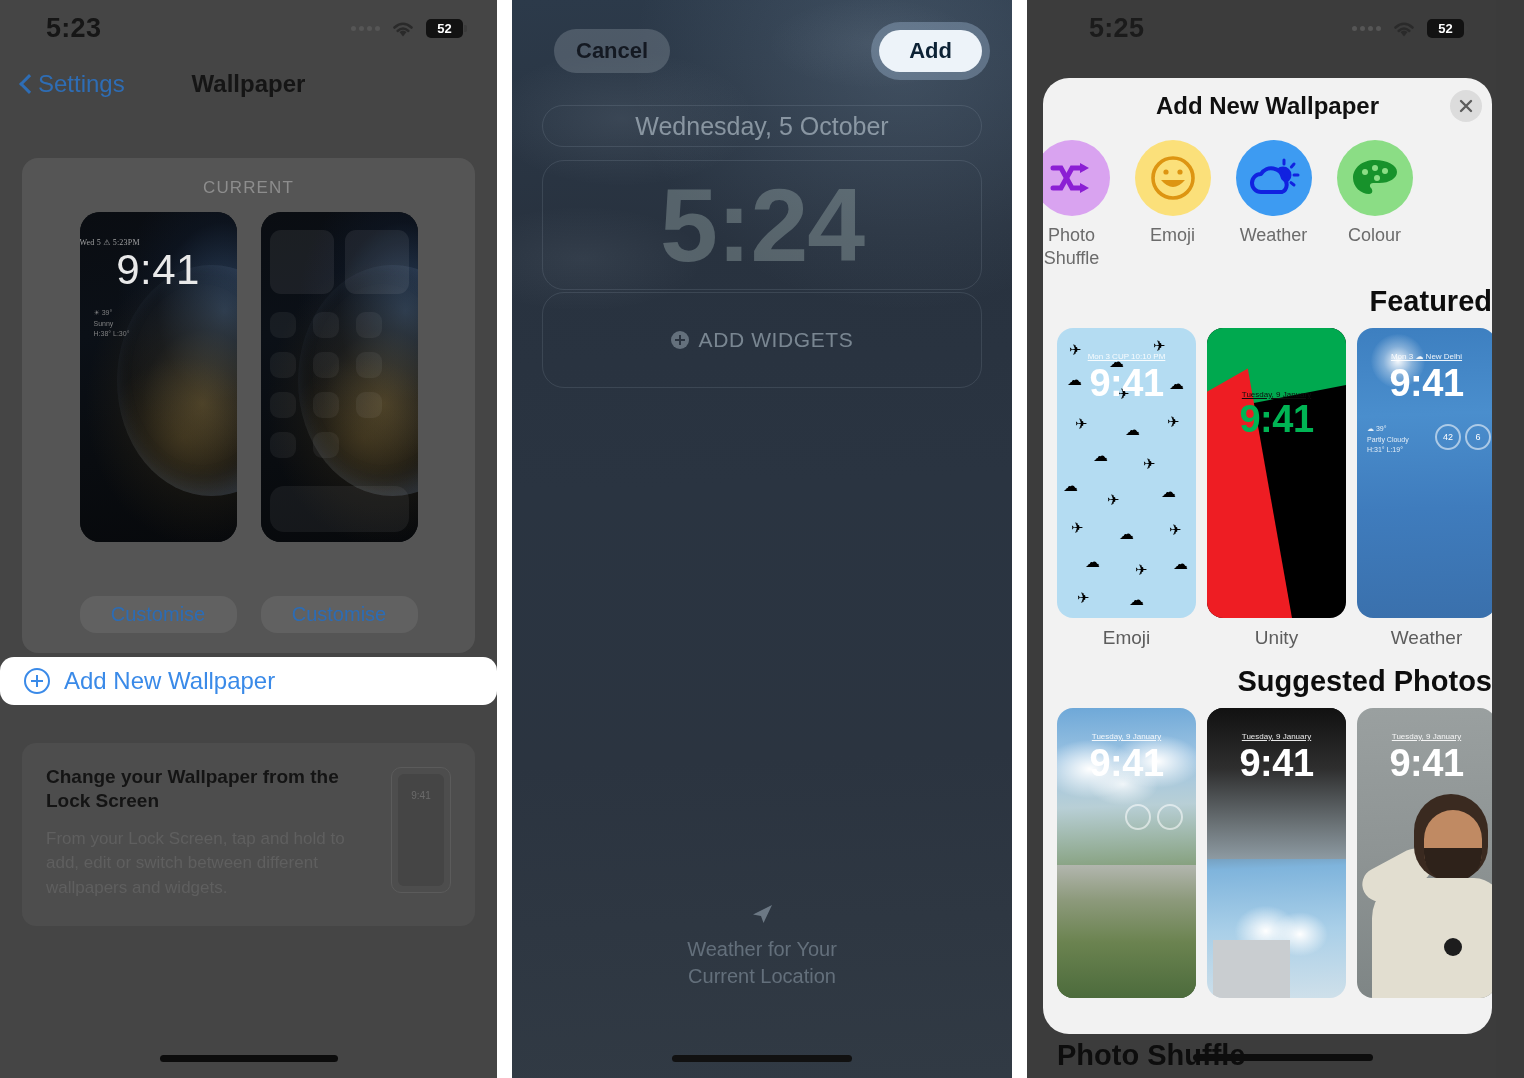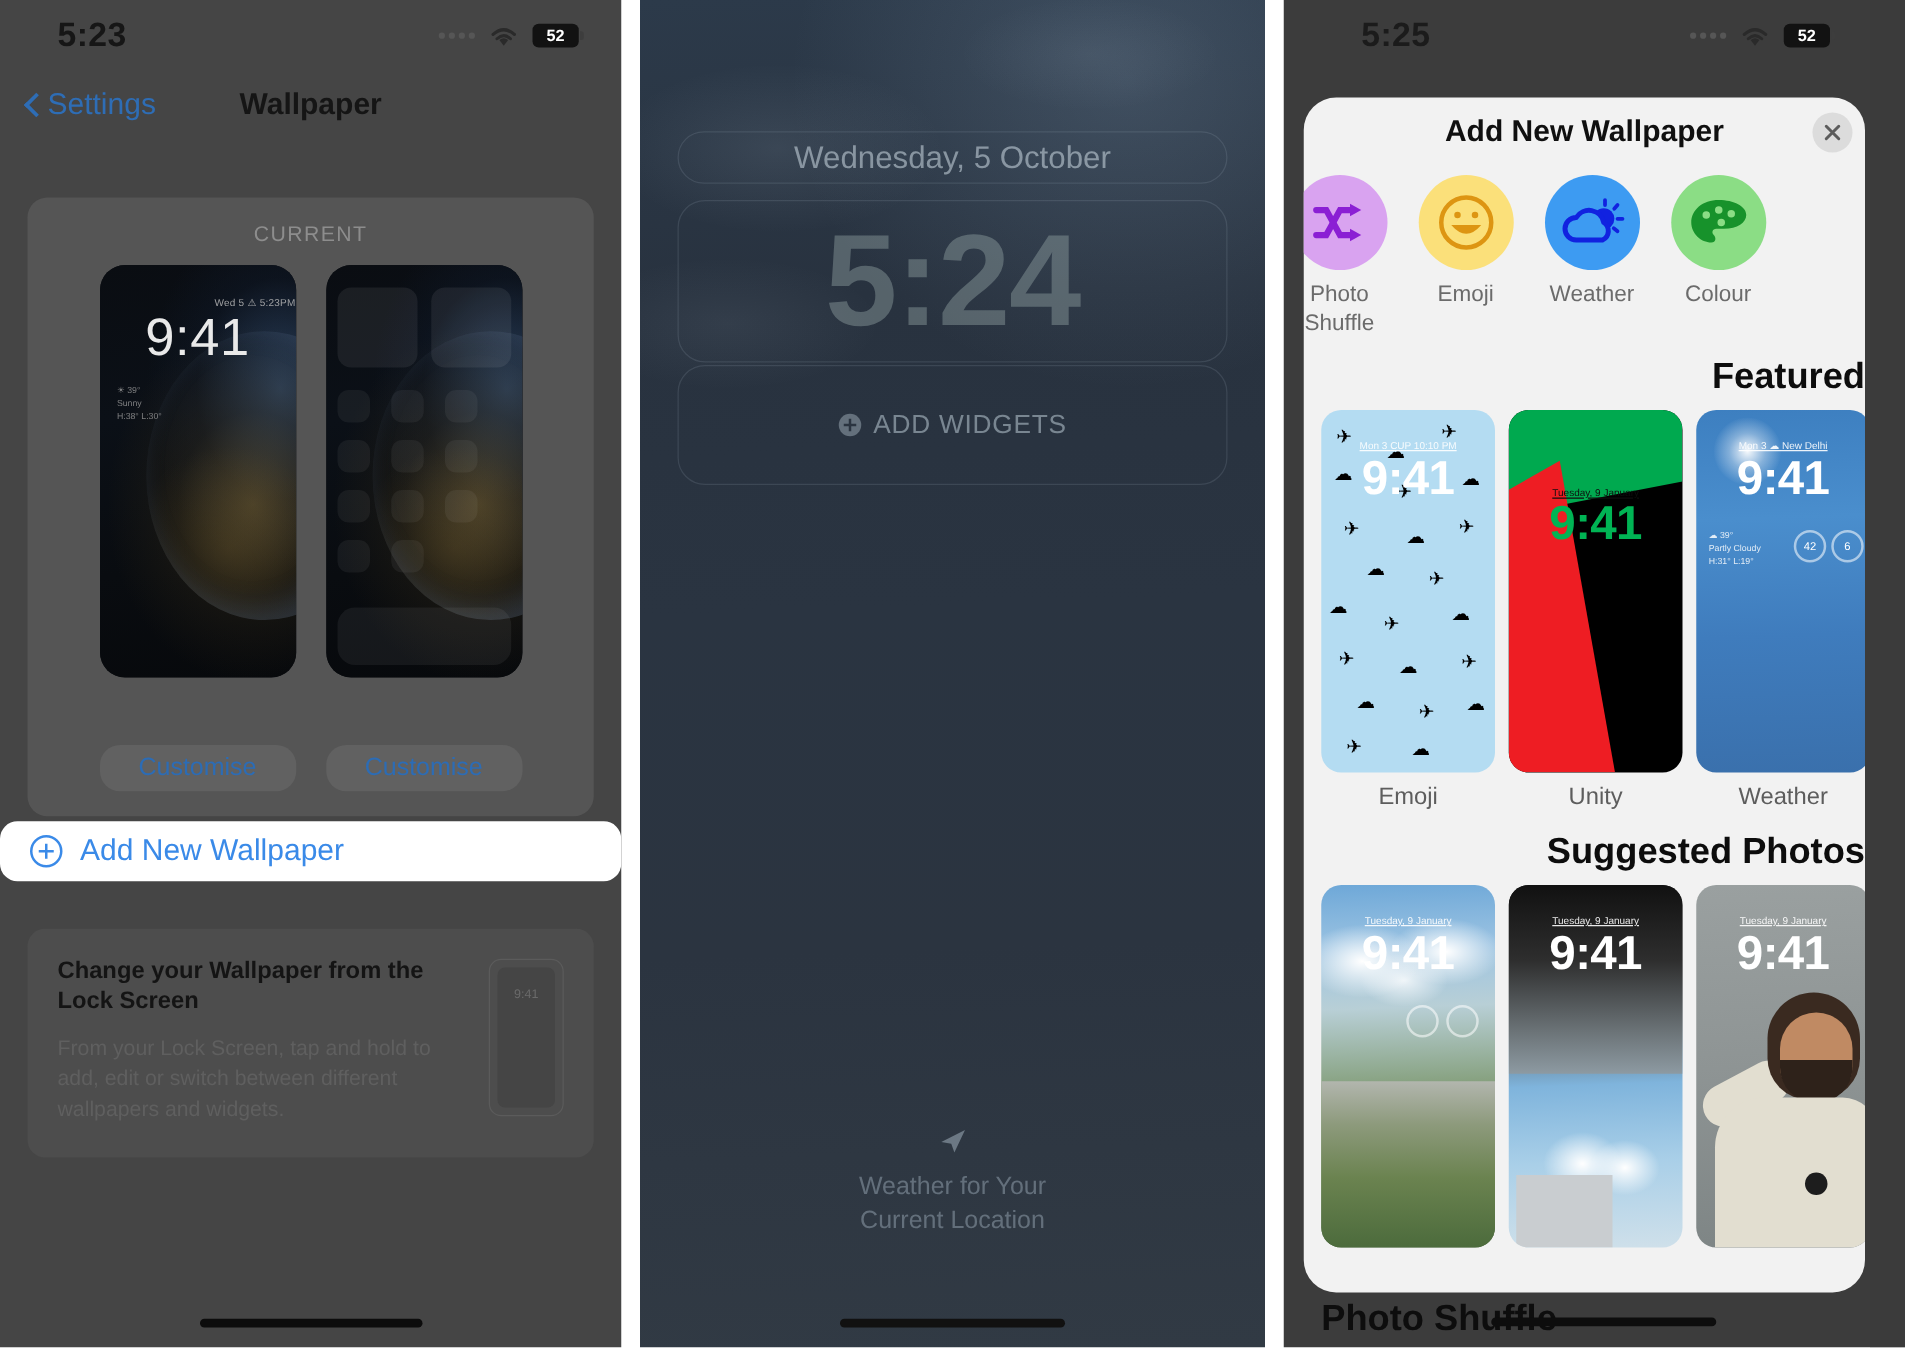--- a/index.html
+++ b/index.html
@@ -77,22 +77,22 @@
       radial-gradient(95% 60% at 92% 30%, rgba(70,105,150,.55) 0%, rgba(20,35,60,.25) 45%, rgba(0,0,0,0) 72%),
       linear-gradient(170deg,#0a0d12 0%,#0b1017 35%,#090c10 70%,#07090c 100%);
   }
   .earth::after{
     content:''; position:absolute; left:24%; top:16%; width:120%; height:70%;
     border-radius:50%;
     box-shadow: -10px -6px 22px 2px rgba(140,170,210,.22) inset;
     background: radial-gradient(60% 50% at 35% 75%, rgba(110,90,45,.30), rgba(0,0,0,0) 70%);
   }
   .lp-meta {
-    position:absolute; left:0; right:0; top:26px; text-align:right;
-    font-size: 8px; color:#b9b9b9; letter-spacing:.2px; opacity:.85;
+    position:absolute; left:0; right:0; top:26px; text-align:left;
+    font-size: 8px; color:#b9b9b9; letter-spacing:.2px; opacity:.85;font-family:Liberation Serif, serif;
   }
   .lp-clock {
     position:absolute; left:0; right:0; top:34px; text-align:center;
     font-size: 42px; font-weight: 300; color:#e9e9e9; letter-spacing:.5px;
   }
   .lp-weather{
     position:absolute; left:14px; top:96px; font-size:7px; color:#9b9b9b; line-height:1.5;
     text-align:left; opacity:.8;
   }
   
@@ -403,20 +403,26 @@
     </div>
 
     <div class="home-ind"></div>
   </div>
 
   <div class="gap"></div>
 
   <div class="panel2">
     <div class="p2-clouds"></div>
 
+    <div class="p2-top">
+      <div class="cancel-btn">Cancel</div>
+      <div class="add-btn-halo">
+        <div class="add-btn">Add</div>
+      </div>
+    </div>
 
     <div class="p2-date">
       <span>Wednesday, 5 October</span>
     </div>
 
     <div class="p2-clockbox">
       <span class="p2-clock">5:24</span>
     </div>
 
     <div class="p2-widgets">

